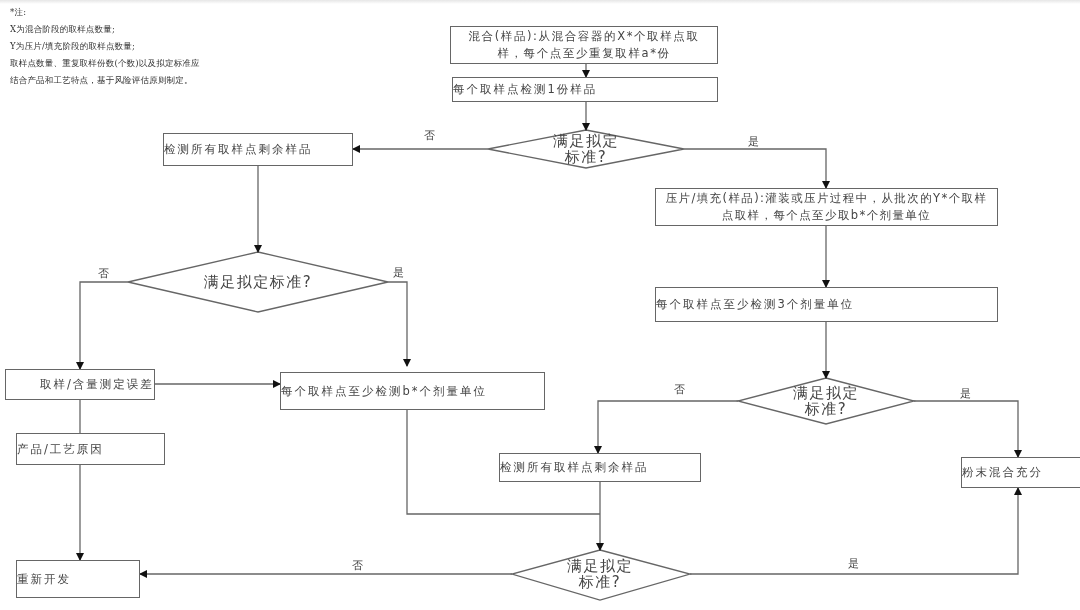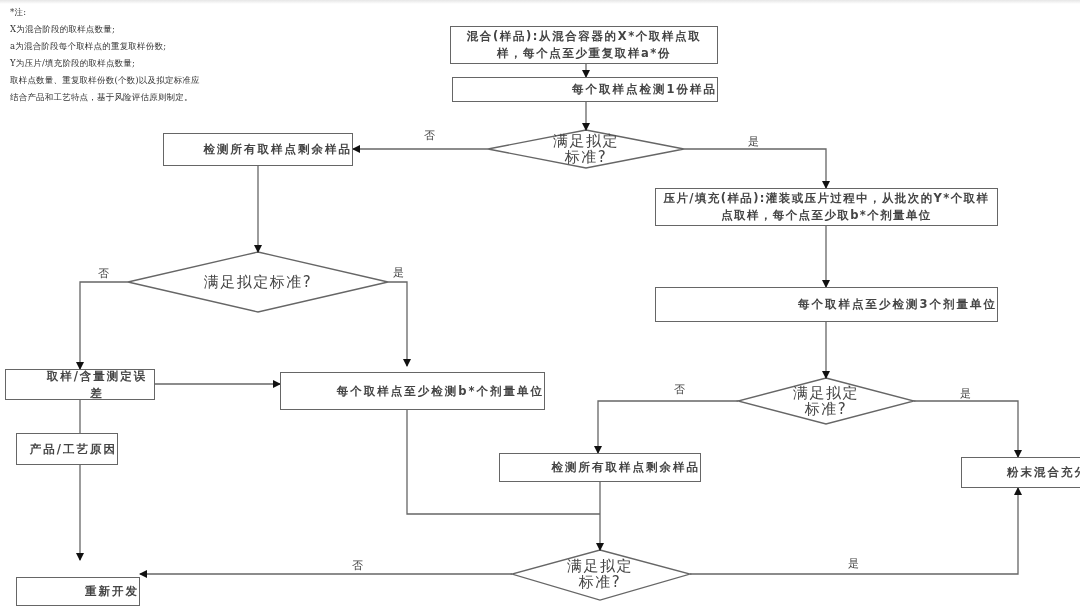--- a/index.html
+++ b/index.html
@@ -5,35 +5,34 @@
   html, body { margin: 0; padding: 0; background: #ffffff; }
   body { width: 1080px; height: 610px; position: relative; overflow: hidden;
          font-family: "DejaVu Sans", sans-serif; color: #333; }
   .topbar { position: absolute; left: 0; top: 0; width: 1080px; height: 4px;
             background: linear-gradient(#e6e6e6, #ffffff); }
   .notes { position: absolute; left: 10px; top: 4px; font-family: "DejaVu Serif", serif;
            font-size: 8.5px; line-height: 17px; color: #333; letter-spacing: 0.2px; }
   .notes div { white-space: nowrap; }
   svg.flow { position: absolute; left: 0; top: 0; }
   .box { position: absolute; border: 1.5px solid #666; background: #fff; box-sizing: border-box;
-         display: flex; align-items: center; justify-content: flex-end; text-align: center;
-         font-size: 11.5px; color: #444; letter-spacing: 2px; line-height: 17px; font-weight: bold; }
+         display: flex; align-items: center; justify-content: flex-start; text-align: center;
+         font-size: 11.5px; color: #444; letter-spacing: 2px; line-height: 17px; }
   .dia-text { position: absolute; text-align: center; font-size: 15px; color: #444;
               letter-spacing: 1.5px; line-height: 16px; }
   .lbl { position: absolute; font-size: 11px; color: #444; }
 </style>
 </head>
 <body>
 
 <div class="topbar"></div>
 
 <div class="notes">
   <div>*注:</div>
   <div>X为混合阶段的取样点数量;</div>
-  <div>a为混合阶段每个取样点的重复取样份数;</div>
   <div>Y为压片/填充阶段的取样点数量;</div>
   <div>取样点数量、重复取样份数(个数)以及拟定标准应</div>
   <div>结合产品和工艺特点，基于风险评估原则制定。</div>
 </div>
 
 <svg class="flow" width="1080" height="610">
   <defs>
     <marker id="arr" markerWidth="8" markerHeight="8" refX="7" refY="4" orient="auto" markerUnits="userSpaceOnUse">
       <path d="M0,0 L8,4 L0,8 Z" fill="#111"></path>
     </marker>
@@ -97,30 +96,30 @@
 </div>
 <div class="box" style="left:655px; top:287px; width:343px; height:35px;">
   <span>每个取样点至少检测3个剂量单位</span>
 </div>
 <div class="box" style="left:5px; top:369px; width:150px; height:31px;padding-left:34px;">
   <span>取样/含量测定误差</span>
 </div>
 <div class="box" style="left:280px; top:366px; width:265px; height:38px;margin-top:6px;">
   <span>每个取样点至少检测b*个剂量单位</span>
 </div>
-<div class="box" style="left:16px; top:433px; width:102px; height:32px;">
+<div class="box" style="left:16px; top:433px; width:149px; height:32px;">
   <span>产品/工艺原因</span>
 </div>
 <div class="box" style="left:499px; top:453px; width:202px; height:29px;">
   <span>检测所有取样点剩余样品</span>
 </div>
 <div class="box" style="left:961px; top:457px; width:128px; height:31px;">
   <span>粉末混合充分</span>
 </div>
-<div class="box" style="left:16px; top:577px; width:124px; height:29px;">
+<div class="box" style="left:16px; top:560px; width:124px; height:38px;">
   <span>重新开发</span>
 </div>
 
 <div class="dia-text" style="left:548px; top:133px; width:76px;">
   <span>满足拟定标准?</span>
 </div>
 <div class="dia-text" style="left:178px; top:274px; width:160px;">
   <span>满足拟定标准?</span>
 </div>
 <div class="dia-text" style="left:788px; top:385px; width:76px;">

